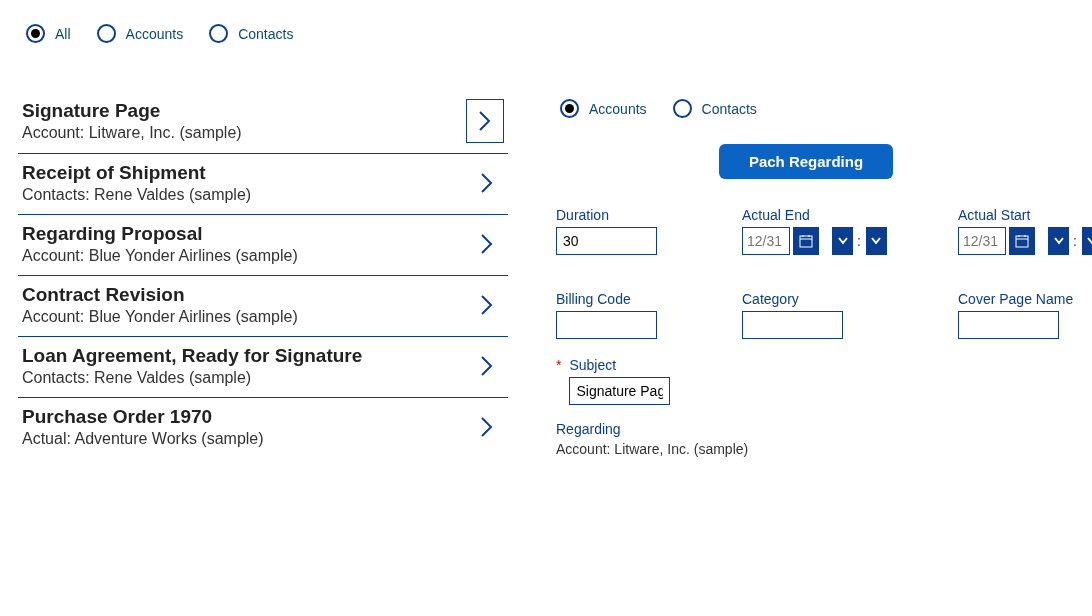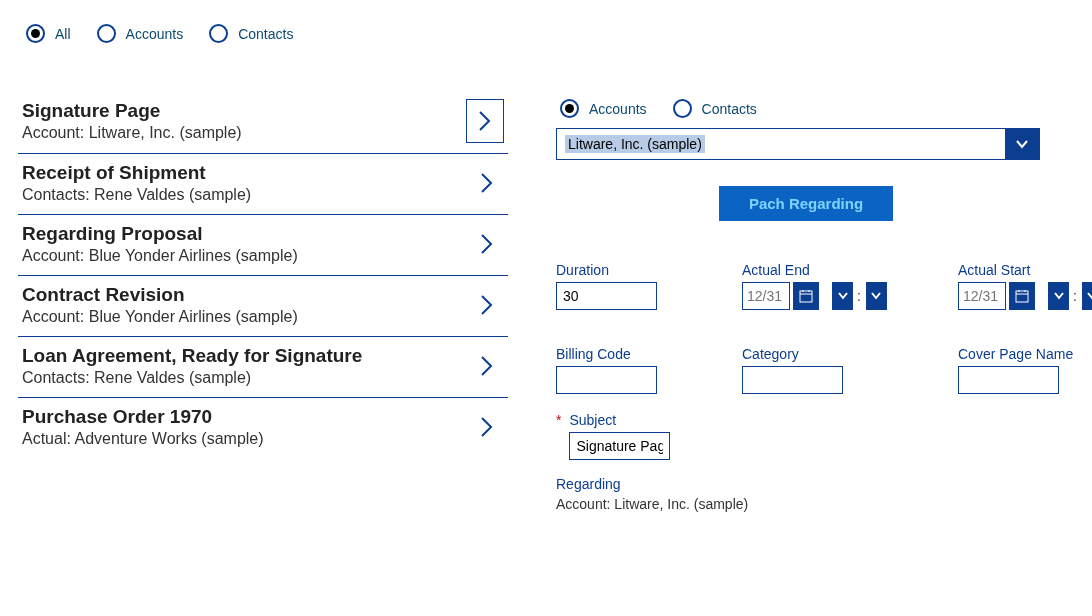--- a/index.html
+++ b/index.html
@@ -98,26 +98,26 @@
     padding: 1px 3px;
   }
   .combobox .cb-btn {
     width: 34px;
     background: #0b3d91;
     display: flex; align-items: center; justify-content: center;
   }
   .combobox .cb-btn svg { stroke: #fff; stroke-width: 2; fill: none; }
 
   .primary-btn {
-    margin: 26px auto 41px auto;
+    margin: 26px auto 28px auto;
     display: block;
     background: #0b63c4;
-    color: #7dd3fc;
+    color: #ffffff;
     border: none;
-    border-radius: 0;
+    border-radius: 6px;
     font-weight: 600;
     font-size: 15px;
     padding: 9px 30px;
     cursor: pointer;
   }
 
   .fields-grid {
     display: grid;
     grid-template-columns: 150px 180px 170px;
     column-gap: 28px;
@@ -275,30 +275,20 @@
         <div class="radio">
           <div class="radio-circle checked"></div>
           <span class="radio-label">Accounts</span>
         </div>
         <div class="radio">
           <div class="radio-circle"></div>
           <span class="radio-label">Contacts</span>
         </div>
       </div>
 
-      <div class="combobox">
-        <div class="cb-text">
-            <span>Litware, Inc. (sample)</span>
-          </div>
-        <div class="cb-btn">
-          <svg width="14" height="10" viewBox="0 0 14 10">
-              <polyline points="2,2 7,8 12,2"></polyline>
-            </svg>
-        </div>
-      </div>
 
       <button class="primary-btn">Pach Regarding</button>
 
       <div class="fields-grid">
 
         <div>
           <div class="field-label">Duration</div>
           <input class="field-input sm" value="30" style="">
         </div>
         <div>

